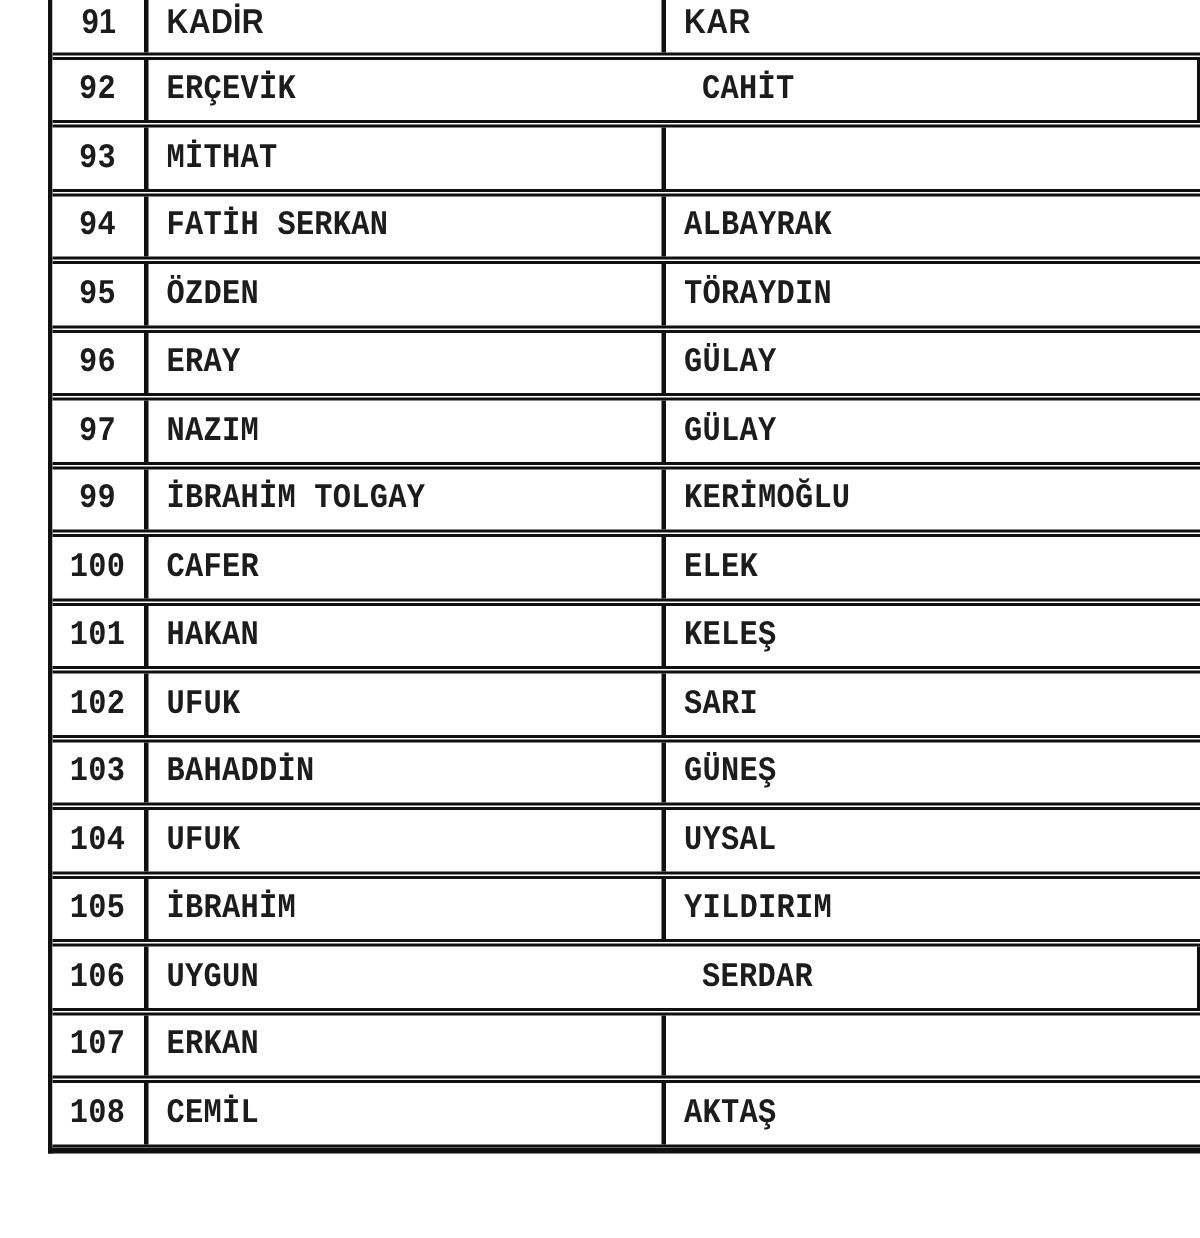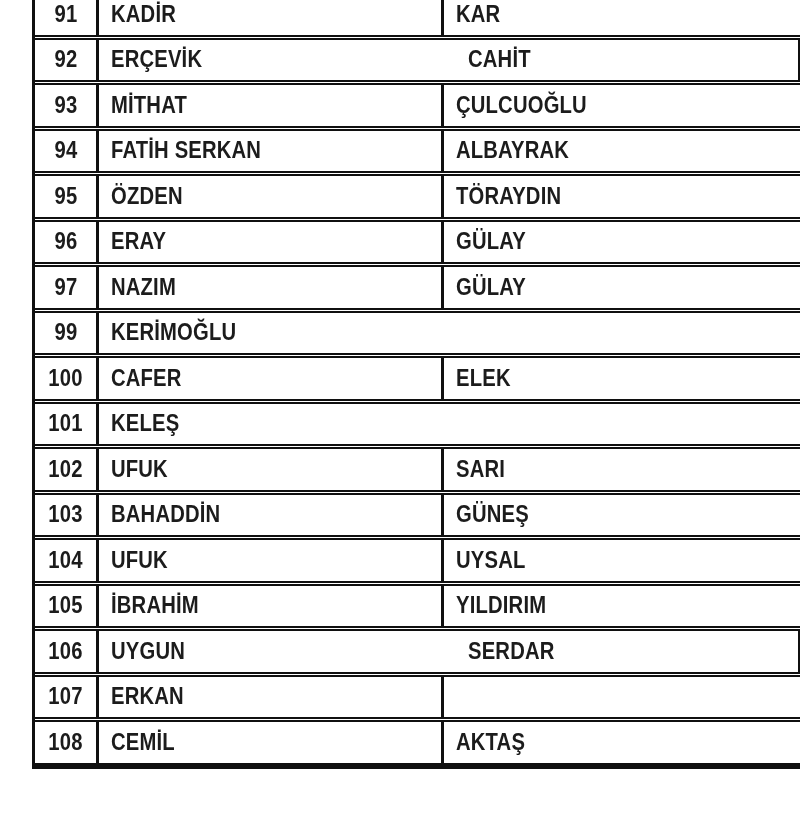--- a/index.html
+++ b/index.html
@@ -29,21 +29,21 @@
     border-bottom: 4px solid #101010;
     background: #ffffff;
   }
   .row {
     display: flex;
     height: 40.5px;
     border-top: 2px solid #101010;
     border-bottom: 2px solid #101010;
     background: #ffffff;
   }
-  .row + .row { margin-top: 1px; }
+  .row + .row { margin-top: 1px; font-family: Liberation Mono, monospace; }
   .cell {
     display: flex;
     align-items: center;
     box-sizing: border-box;
     overflow: hidden;
     color: #1c1c1c;
     font-weight: bold;
     font-size: 23px;
     line-height: 1;
     white-space: nowrap;
@@ -99,23 +99,20 @@
     </div>
   </div>
 
   <div class="row">
     <div class="cell cell-num">
       <span class="condensed">93</span>
     </div>
     <div class="cell cell-first">
       <span class="condensed">MİTHAT</span>
     </div>
-    <div class="cell cell-last">
-      <span class="condensed">ÇULCUOĞLU</span>
-    </div>
   </div>
 
   <div class="row">
     <div class="cell cell-num">
       <span class="condensed">94</span>
     </div>
     <div class="cell cell-first">
       <span class="condensed">FATİH SERKAN</span>
     </div>
     <div class="cell cell-last">
@@ -157,40 +154,46 @@
     <div class="cell cell-last">
       <span class="condensed">GÜLAY</span>
     </div>
   </div>
 
 
   <div class="row">
     <div class="cell cell-num">
       <span class="condensed">99</span>
     </div>
+    <div class="cell cell-first">
+      <span class="condensed">İBRAHİM TOLGAY</span>
+    </div>
     <div class="cell cell-last">
       <span class="condensed">KERİMOĞLU</span>
     </div>
   </div>
 
   <div class="row">
     <div class="cell cell-num">
       <span class="condensed">100</span>
     </div>
     <div class="cell cell-first">
       <span class="condensed">CAFER</span>
     </div>
     <div class="cell cell-last">
       <span class="condensed">ELEK</span>
     </div>
   </div>
 
   <div class="row">
     <div class="cell cell-num">
       <span class="condensed">101</span>
+    </div>
+    <div class="cell cell-first">
+      <span class="condensed">HAKAN</span>
     </div>
     <div class="cell cell-last">
       <span class="condensed">KELEŞ</span>
     </div>
   </div>
 
   <div class="row">
     <div class="cell cell-num">
       <span class="condensed">102</span>
     </div>

